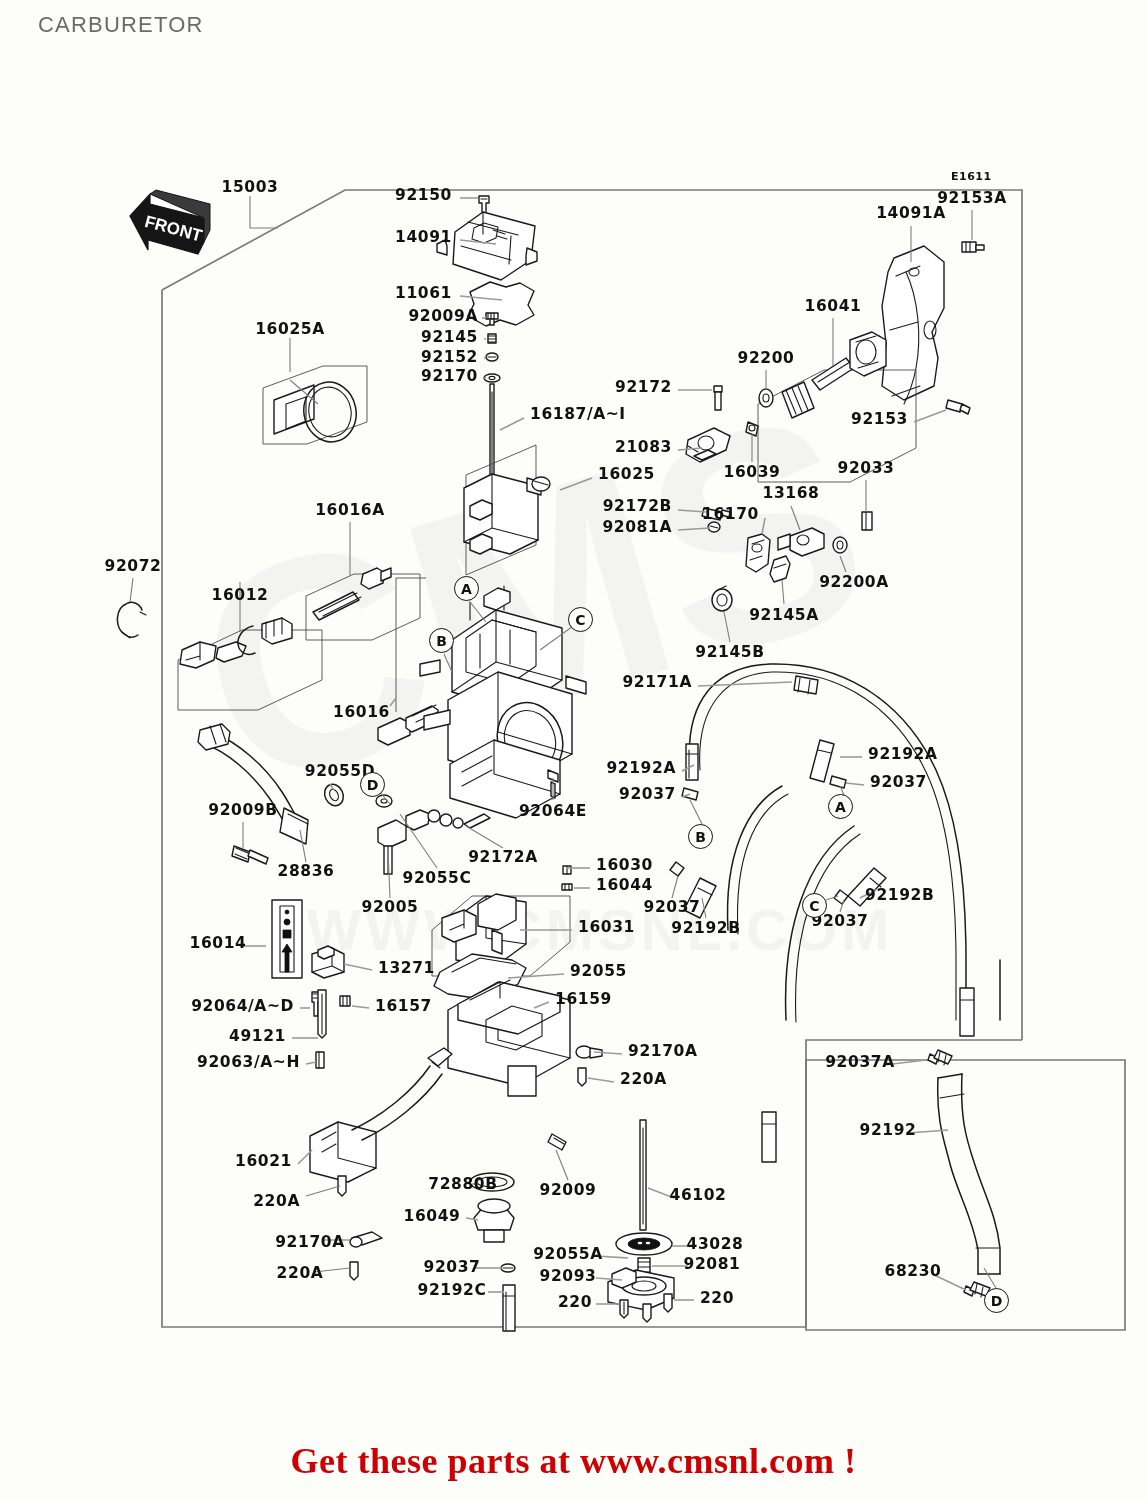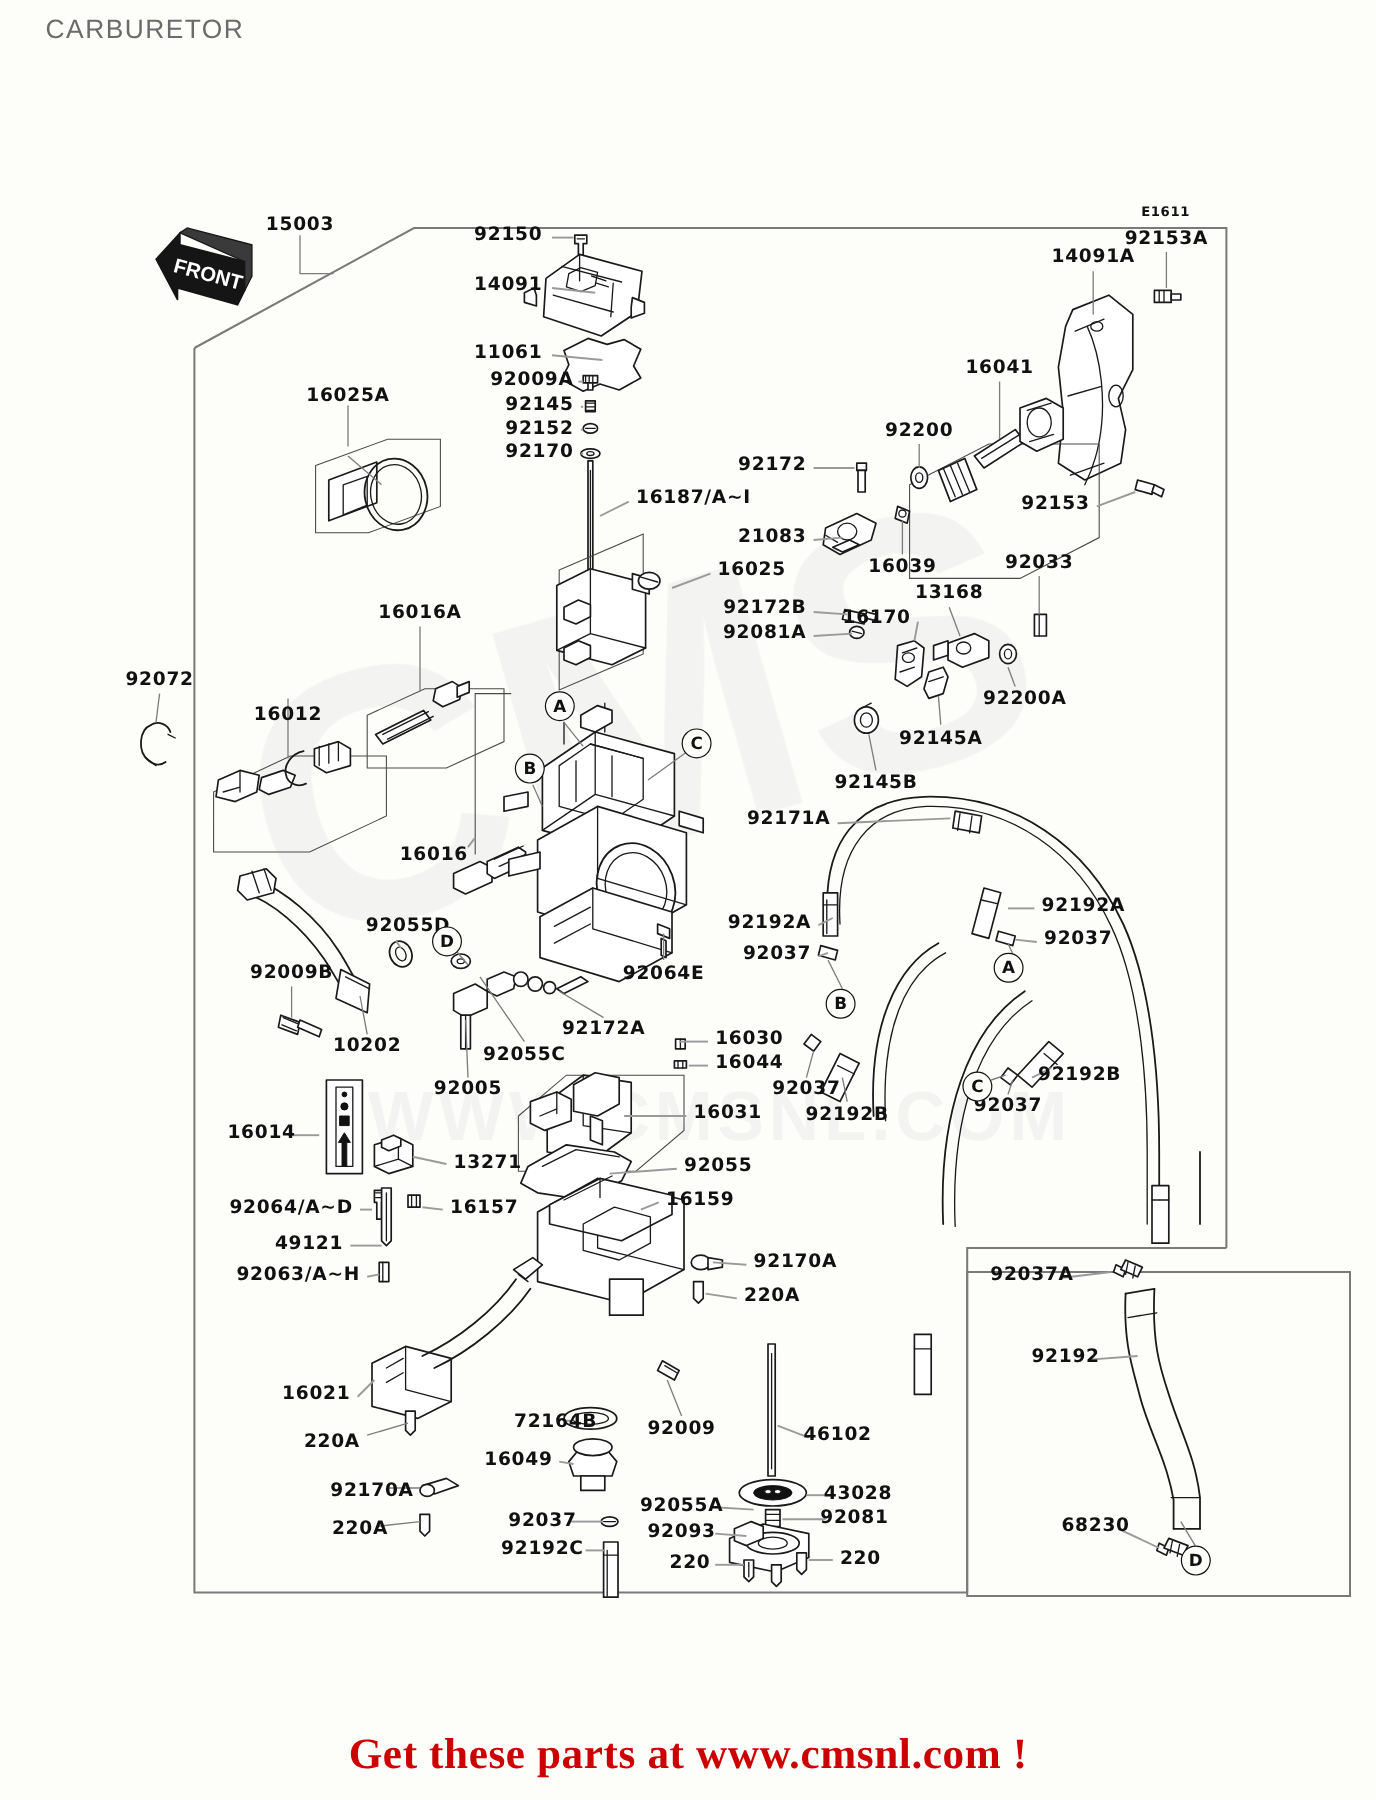--- a/index.html
+++ b/index.html
@@ -681,39 +681,39 @@
       <div class="lbl r" style="left: 676px; top: 761px;">92192A</div>
       <div class="lbl r" style="left: 676px; top: 787px;">92037</div>
       <div class="lbl" style="left: 865px; top: 888px;">92192B</div>
       <div class="lbl c" style="left: 840px; top: 914px;">92037</div>
       <div class="lbl c" style="left: 672px; top: 900px;">92037</div>
       <div class="lbl c" style="left: 706px; top: 921px;">92192B</div>
       <div class="lbl" style="left: 596px; top: 858px;">16030</div>
       <div class="lbl" style="left: 596px; top: 878px;">16044</div>
       <div class="lbl c" style="left: 340px; top: 764px;">92055D</div>
       <div class="lbl c" style="left: 243px; top: 803px;">92009B</div>
-      <div class="lbl c" style="left: 306px; top: 864px;">10202</div>
+      <div class="lbl c" style="left: 306px; top: 864px;">28836</div>
       <div class="lbl c" style="left: 390px; top: 900px;">92005</div>
       <div class="lbl c" style="left: 437px; top: 871px;">92055C</div>
       <div class="lbl c" style="left: 503px; top: 850px;">92172A</div>
       <div class="lbl c" style="left: 553px; top: 804px;">92064E</div>
       <div class="lbl" style="left: 578px; top: 920px;">16031</div>
       <div class="lbl c" style="left: 218px; top: 936px;">16014</div>
       <div class="lbl" style="left: 378px; top: 961px;">13271</div>
       <div class="lbl r" style="left: 294px; top: 999px;">92064/A~D</div>
       <div class="lbl" style="left: 375px; top: 999px;">16157</div>
       <div class="lbl r" style="left: 286px; top: 1029px;">49121</div>
       <div class="lbl r" style="left: 300px; top: 1055px;">92063/A~H</div>
       <div class="lbl" style="left: 570px; top: 964px;">92055</div>
       <div class="lbl" style="left: 555px; top: 992px;">16159</div>
       <div class="lbl" style="left: 628px; top: 1044px;">92170A</div>
       <div class="lbl" style="left: 620px; top: 1072px;">220A</div>
       <div class="lbl r" style="left: 292px; top: 1154px;">16021</div>
       <div class="lbl r" style="left: 300px; top: 1194px;">220A</div>
-      <div class="lbl c" style="left: 463px; top: 1177px;">72164B</div>
+      <div class="lbl c" style="left: 463px; top: 1177px;">72880B</div>
       <div class="lbl c" style="left: 432px; top: 1209px;">16049</div>
       <div class="lbl c" style="left: 310px; top: 1235px;">92170A</div>
       <div class="lbl c" style="left: 300px; top: 1266px;">220A</div>
       <div class="lbl c" style="left: 452px; top: 1260px;">92037</div>
       <div class="lbl c" style="left: 452px; top: 1283px;">92192C</div>
       <div class="lbl c" style="left: 568px; top: 1183px;">92009</div>
       <div class="lbl c" style="left: 698px; top: 1188px;">46102</div>
       <div class="lbl c" style="left: 715px; top: 1237px;">43028</div>
       <div class="lbl c" style="left: 712px; top: 1257px;">92081</div>
       <div class="lbl c" style="left: 568px; top: 1247px;">92055A</div>

